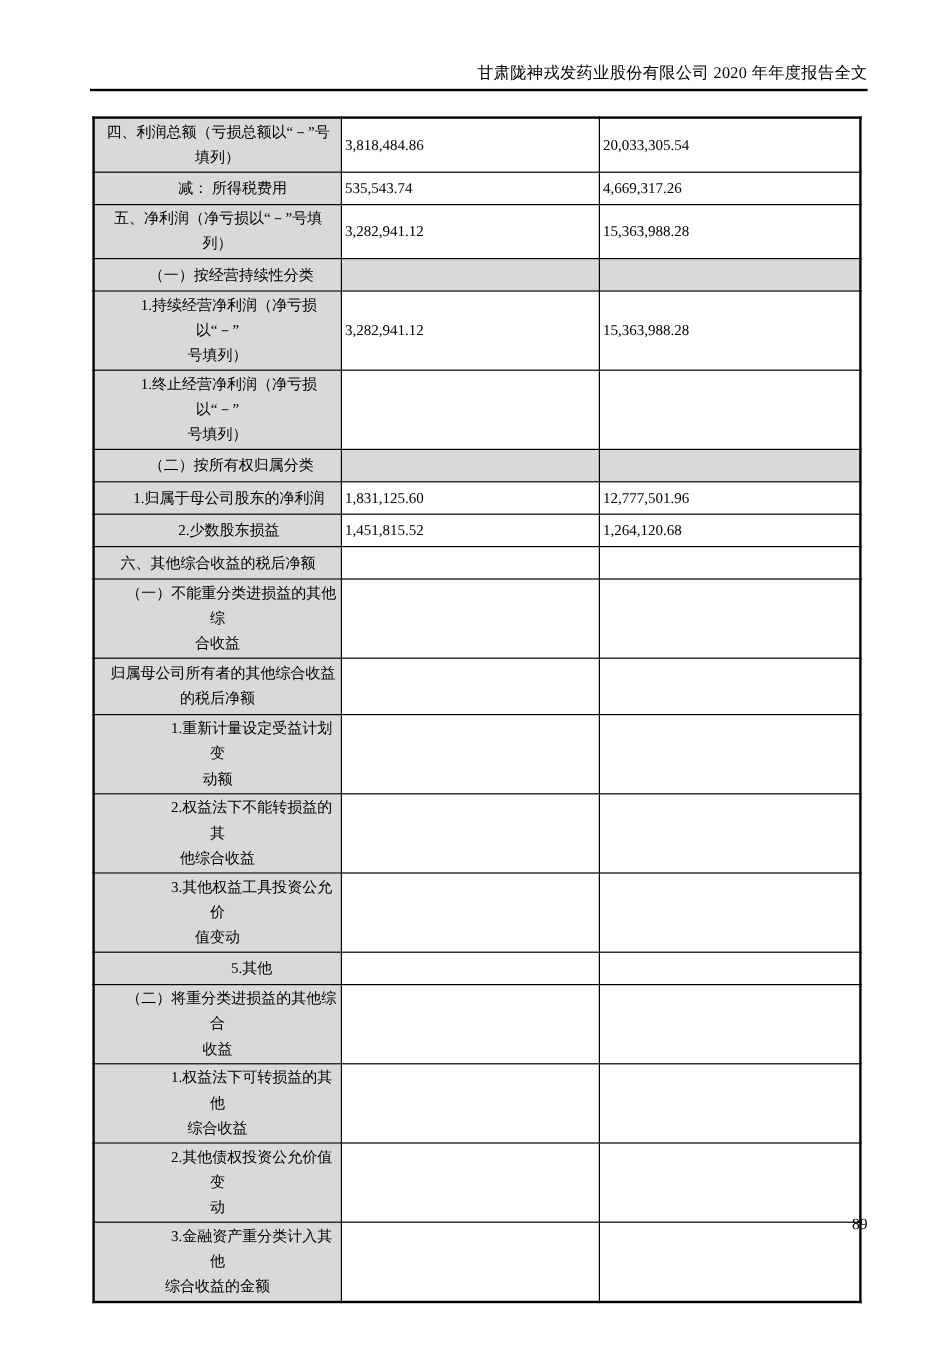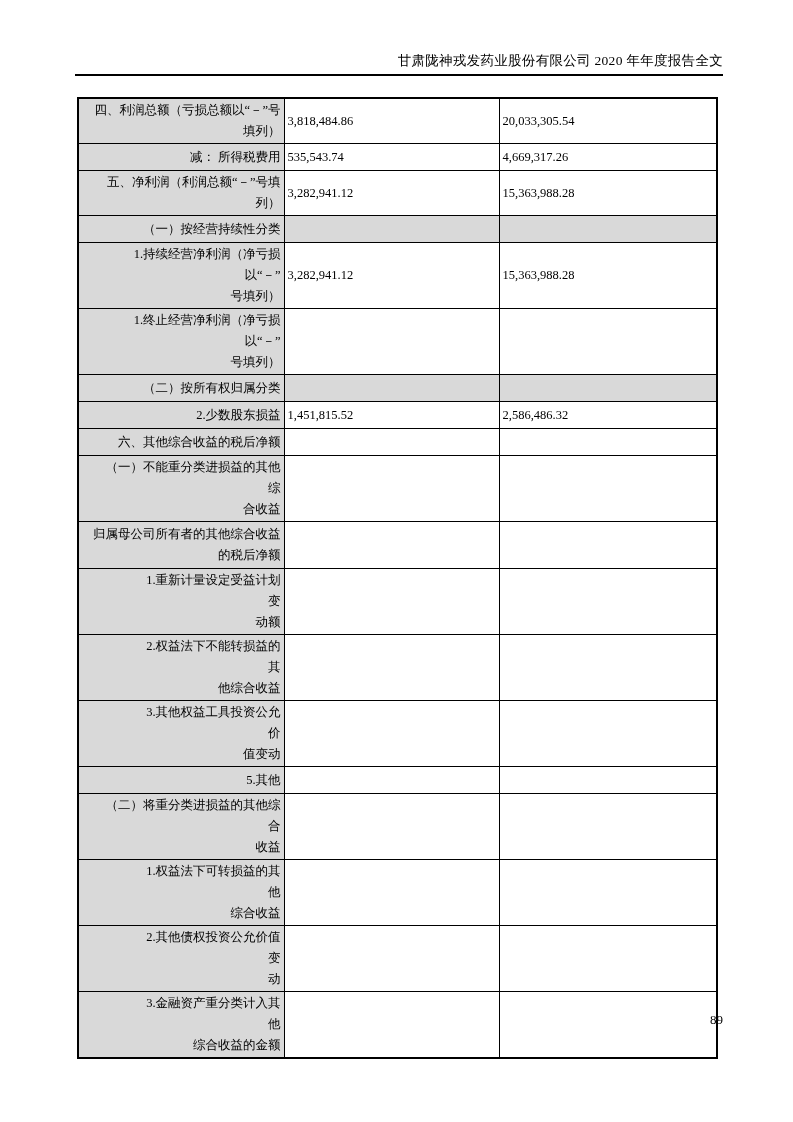--- a/index.html
+++ b/index.html
@@ -47,21 +47,21 @@
     line-height: 21px;
     padding: 1px 3px;
     vertical-align: middle;
     overflow: hidden;
   }
   tr.h1 { height: 27px; }
   tr.h2 { height: 47px; padding-left: 26px; }
   .c-label {
     background: var(--shade, #d9d9d9);
     white-space: pre-line;
-    text-align: right;
+    text-align: center;
   }
   .c-val {
     background: #ffffff;
   }
   .c-val.shaded {
     background: var(--shade, #d9d9d9);
   }
   .ind-none  { text-indent: 1px; }
   .ind-sub   { text-indent: 25px; }
   .ind-paren { text-indent: 23px; }
@@ -93,21 +93,21 @@
           <td class="c-label ind-none">四、利润总额（亏损总额以“－”号填列）</td>
           <td class="c-val">3,818,484.86</td>
           <td class="c-val">20,033,305.54</td>
         </tr>
         <tr class="h1">
           <td class="c-label ind-sub">减： 所得税费用</td>
           <td class="c-val">535,543.74</td>
           <td class="c-val">4,669,317.26</td>
         </tr>
         <tr class="h1">
-          <td class="c-label ind-none">五、净利润（利润总额“－”号填列）</td>
+          <td class="c-label ind-none">五、净利润（净亏损以“－”号填列）</td>
           <td class="c-val">3,282,941.12</td>
           <td class="c-val">15,363,988.28</td>
         </tr>
         <tr class="h1">
           <td class="c-label ind-paren">（一）按经营持续性分类</td>
           <td class="c-val shaded"></td>
           <td class="c-val shaded"></td>
         </tr>
         <tr class="h2">
           <td class="c-label ind-num1">1.持续经营净利润（净亏损以“－”
@@ -120,23 +120,28 @@
 号填列）</td>
           <td class="c-val"></td>
           <td class="c-val"></td>
         </tr>
         <tr class="h1">
           <td class="c-label ind-paren">（二）按所有权归属分类</td>
           <td class="c-val shaded"></td>
           <td class="c-val shaded"></td>
         </tr>
         <tr class="h1">
+          <td class="c-label ind-num1">1.归属于母公司股东的净利润</td>
+          <td class="c-val">1,831,125.60</td>
+          <td class="c-val">12,777,501.96</td>
+        </tr>
+        <tr class="h1">
           <td class="c-label ind-num1">2.少数股东损益</td>
           <td class="c-val">1,451,815.52</td>
-          <td class="c-val">2,586,486.32</td>
+          <td class="c-val">1,264,120.68</td>
         </tr>
         <tr class="h1">
           <td class="c-label ind-none">六、其他综合收益的税后净额</td>
           <td class="c-val"></td>
           <td class="c-val"></td>
         </tr>
         <tr class="h2">
           <td class="c-label ind-paren">（一）不能重分类进损益的其他综
 合收益</td>
           <td class="c-val"></td>

